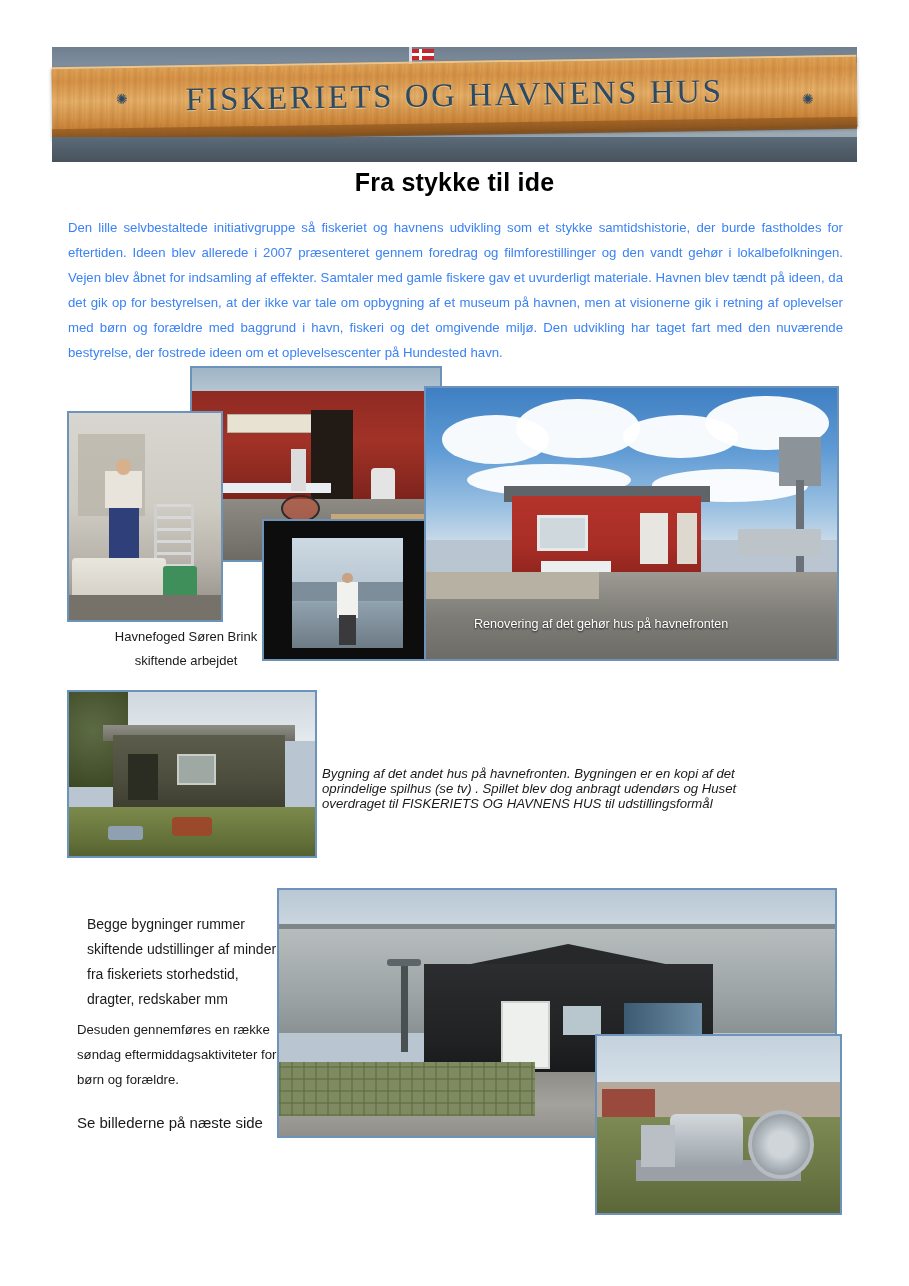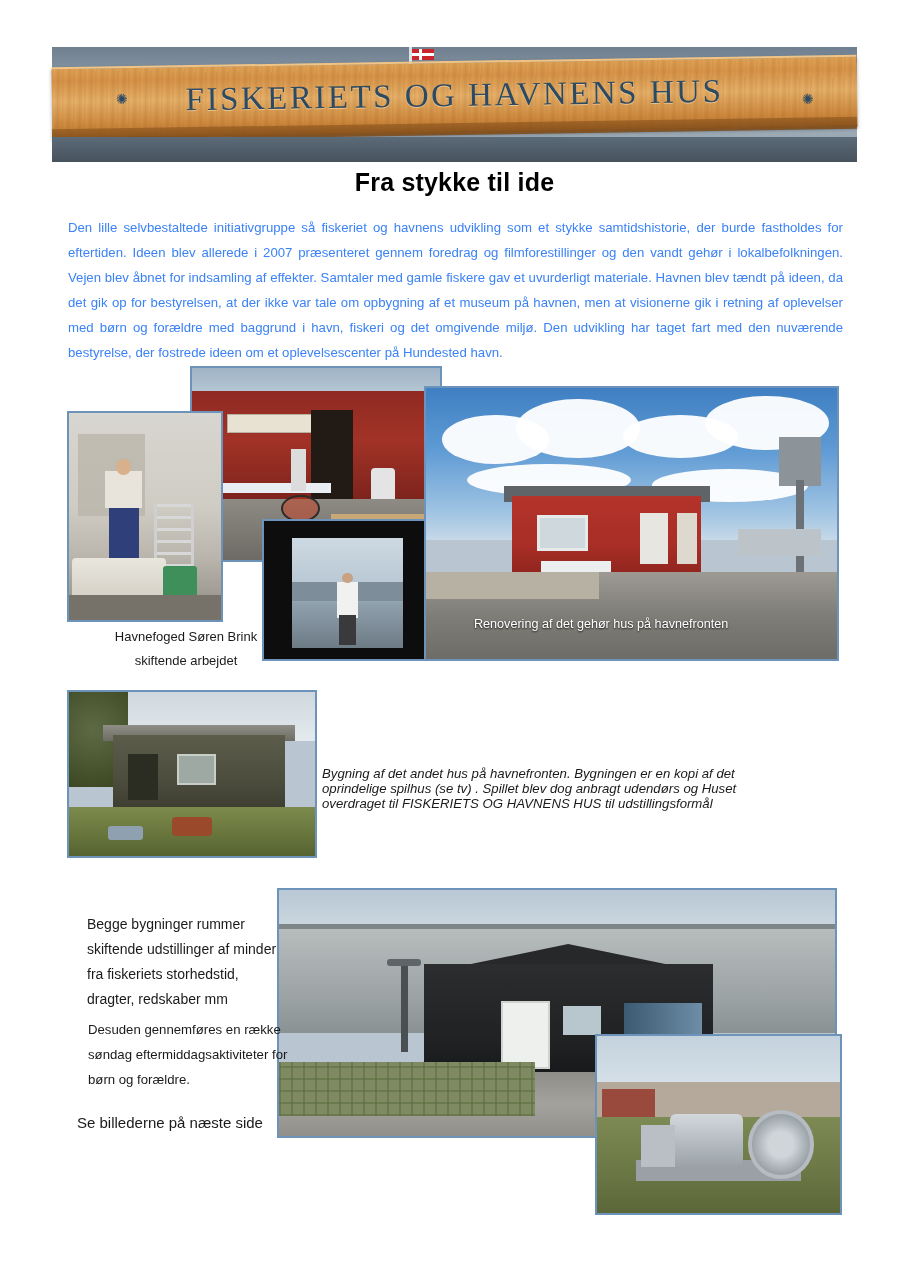--- a/index.html
+++ b/index.html
@@ -518,21 +518,21 @@
   }
   #text-second-house {
     left: 322px; top: 766px; width: 440px;
     font-size: 13.2px; line-height: 15px; font-style: italic;
   }
   #text-exhibitions {
     left: 87px; top: 912px; width: 200px;
     font-size: 14px; line-height: 25px;
   }
   #text-sunday {
-    left: 88px; top: 1017px; width: 200px;
+    left: 77px; top: 1017px; width: 200px;
     font-size: 13.2px; line-height: 25px;
   }
   #text-nextpage {
     left: 77px; top: 1110px; width: 200px;
     font-size: 15px; line-height: 25px;
   }
 </style>
 </head>
 <body>
 

